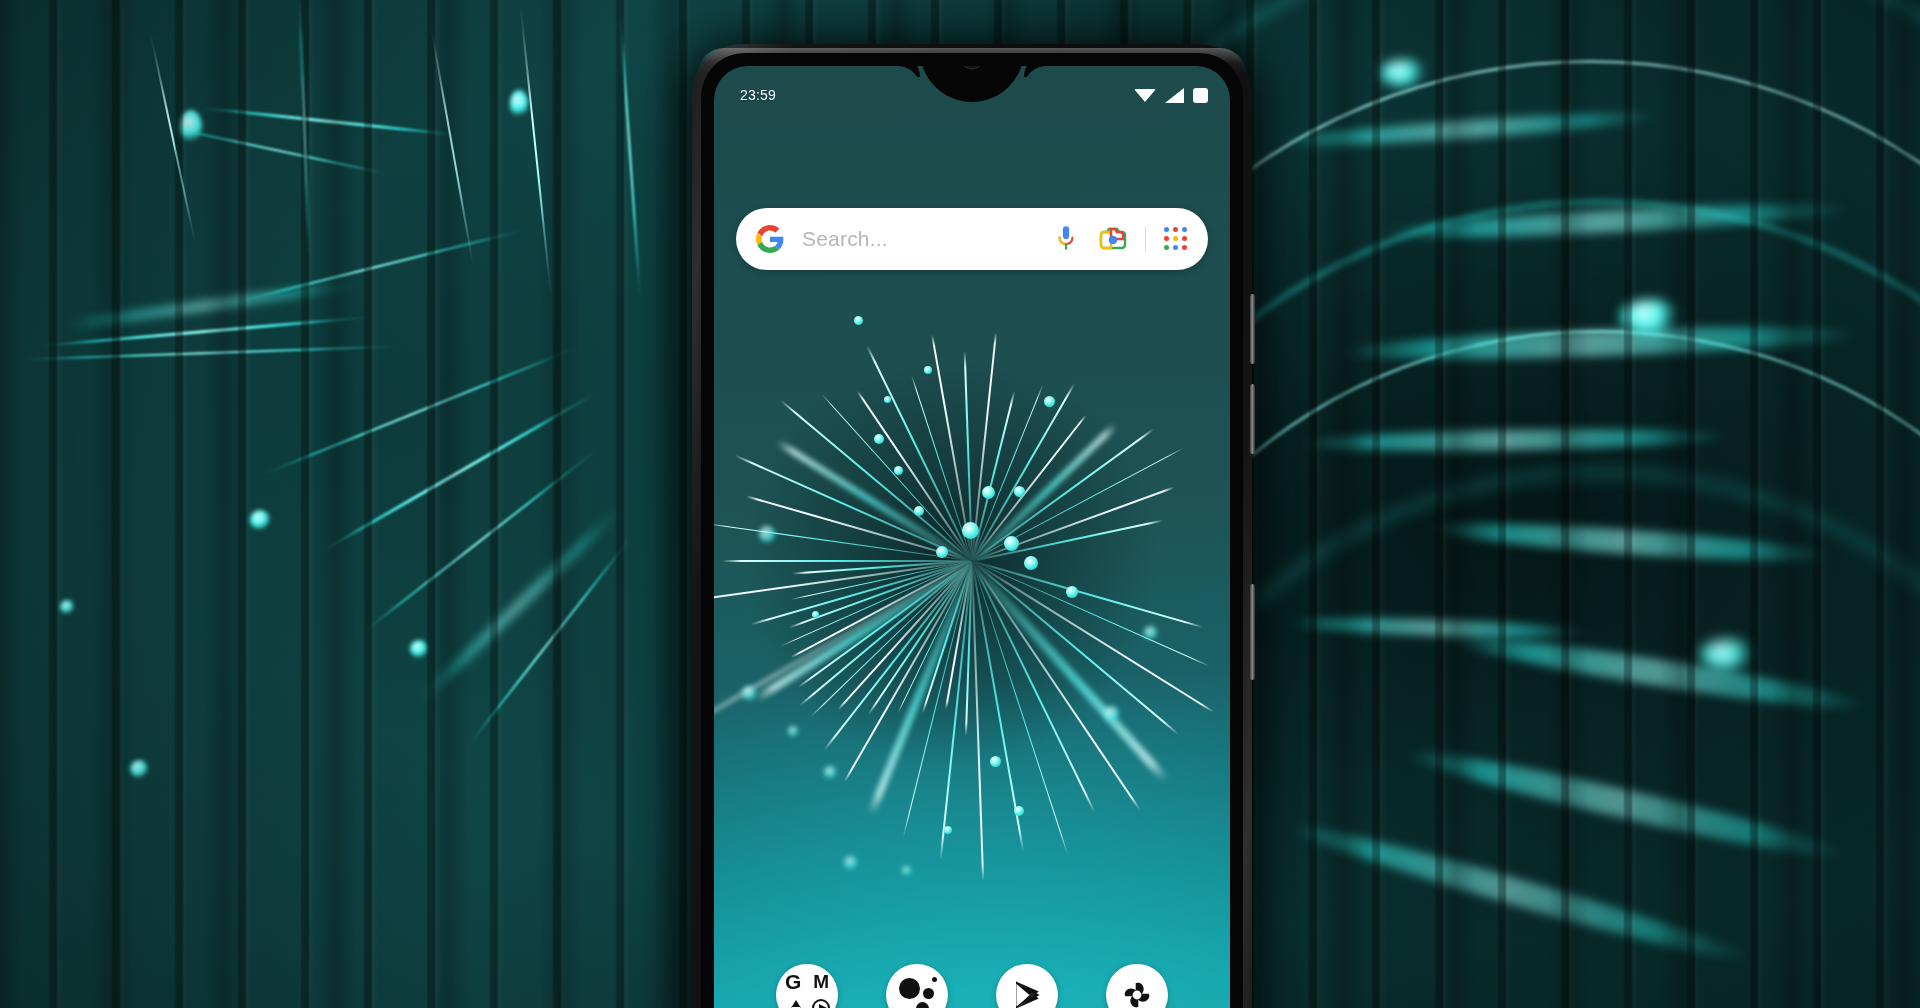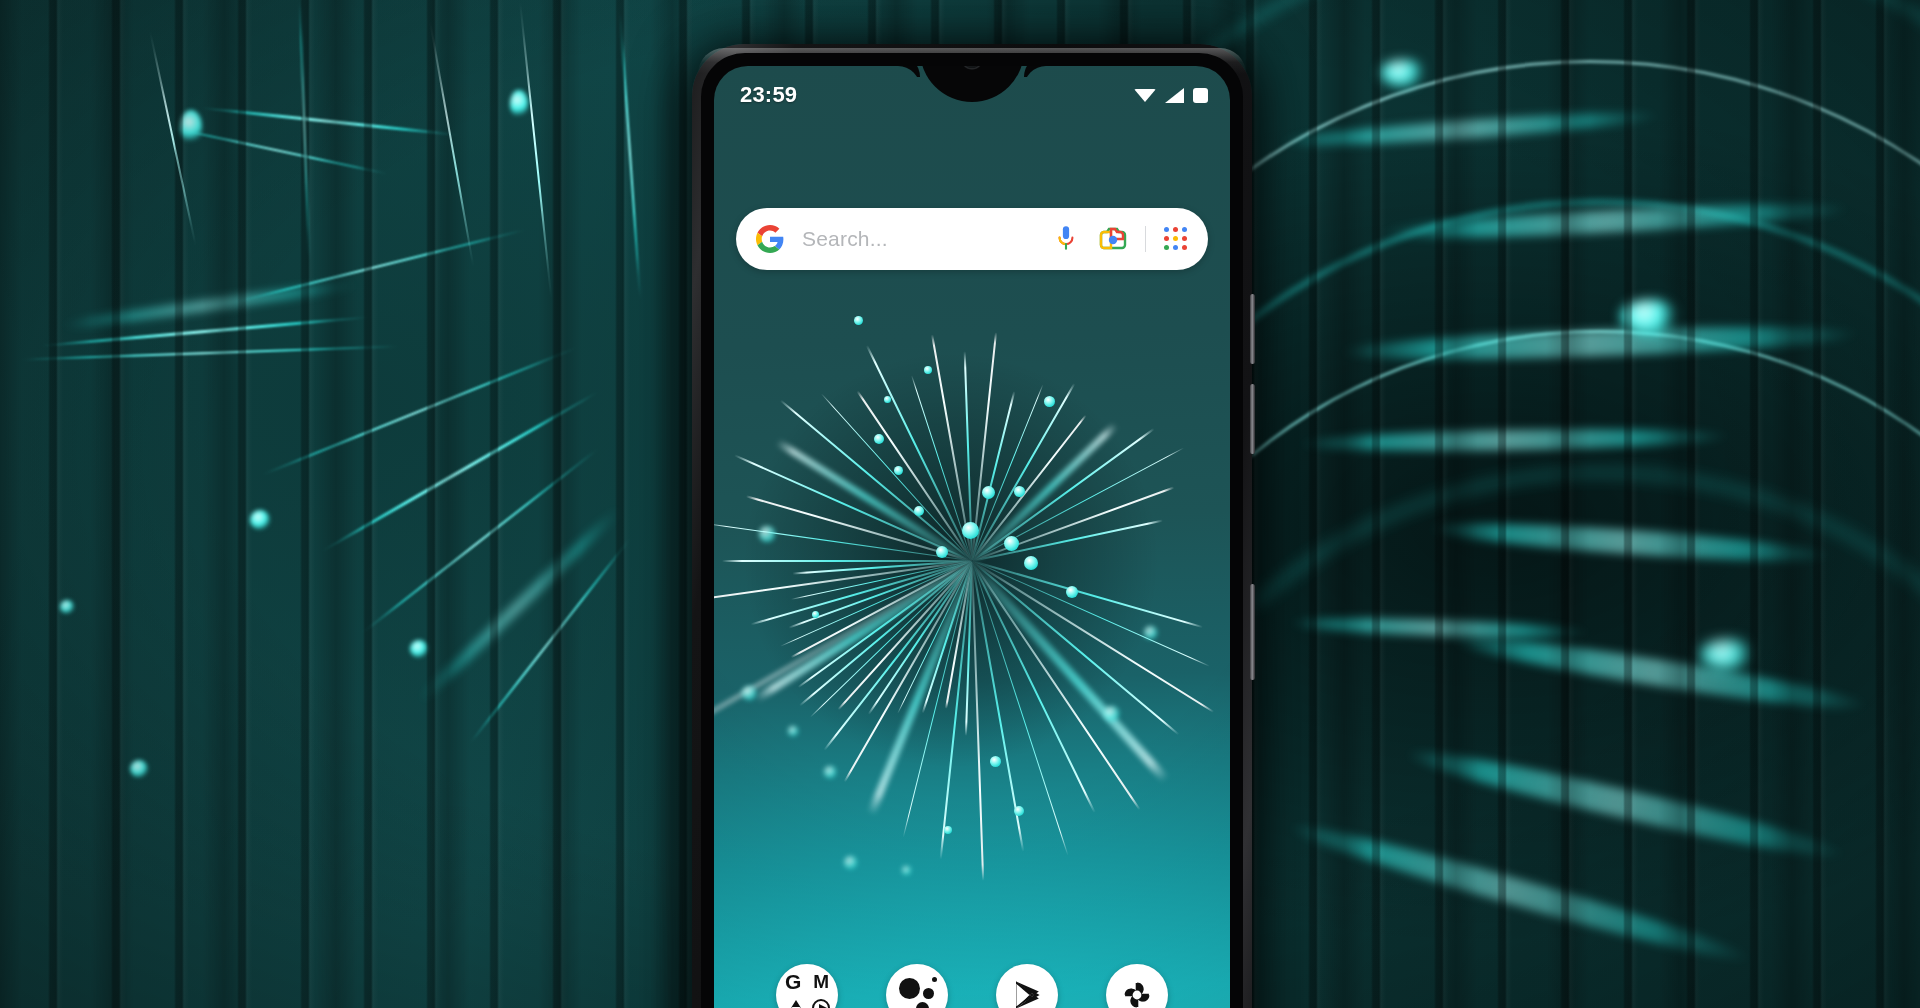--- a/index.html
+++ b/index.html
@@ -220,22 +220,22 @@
     left: 0; right: 0; top: 0;
     height: 52px;
     display: flex;
     align-items: center;
     justify-content: space-between;
     padding: 0 22px 0 26px;
     z-index: 7;
   }
   .clock {
     color: #ffffff;
-    font-size: 22px;
-    font-weight: bold;
+    font-size: 14px;
+    font-weight: normal;
     letter-spacing: .2px;
     text-shadow: 0 1px 2px rgba(0,0,0,.35);
     margin-top: 6px;
   }
   .status-icons {
     display: flex;
     align-items: center;
     gap: 9px;
     margin-top: 6px;
   }

